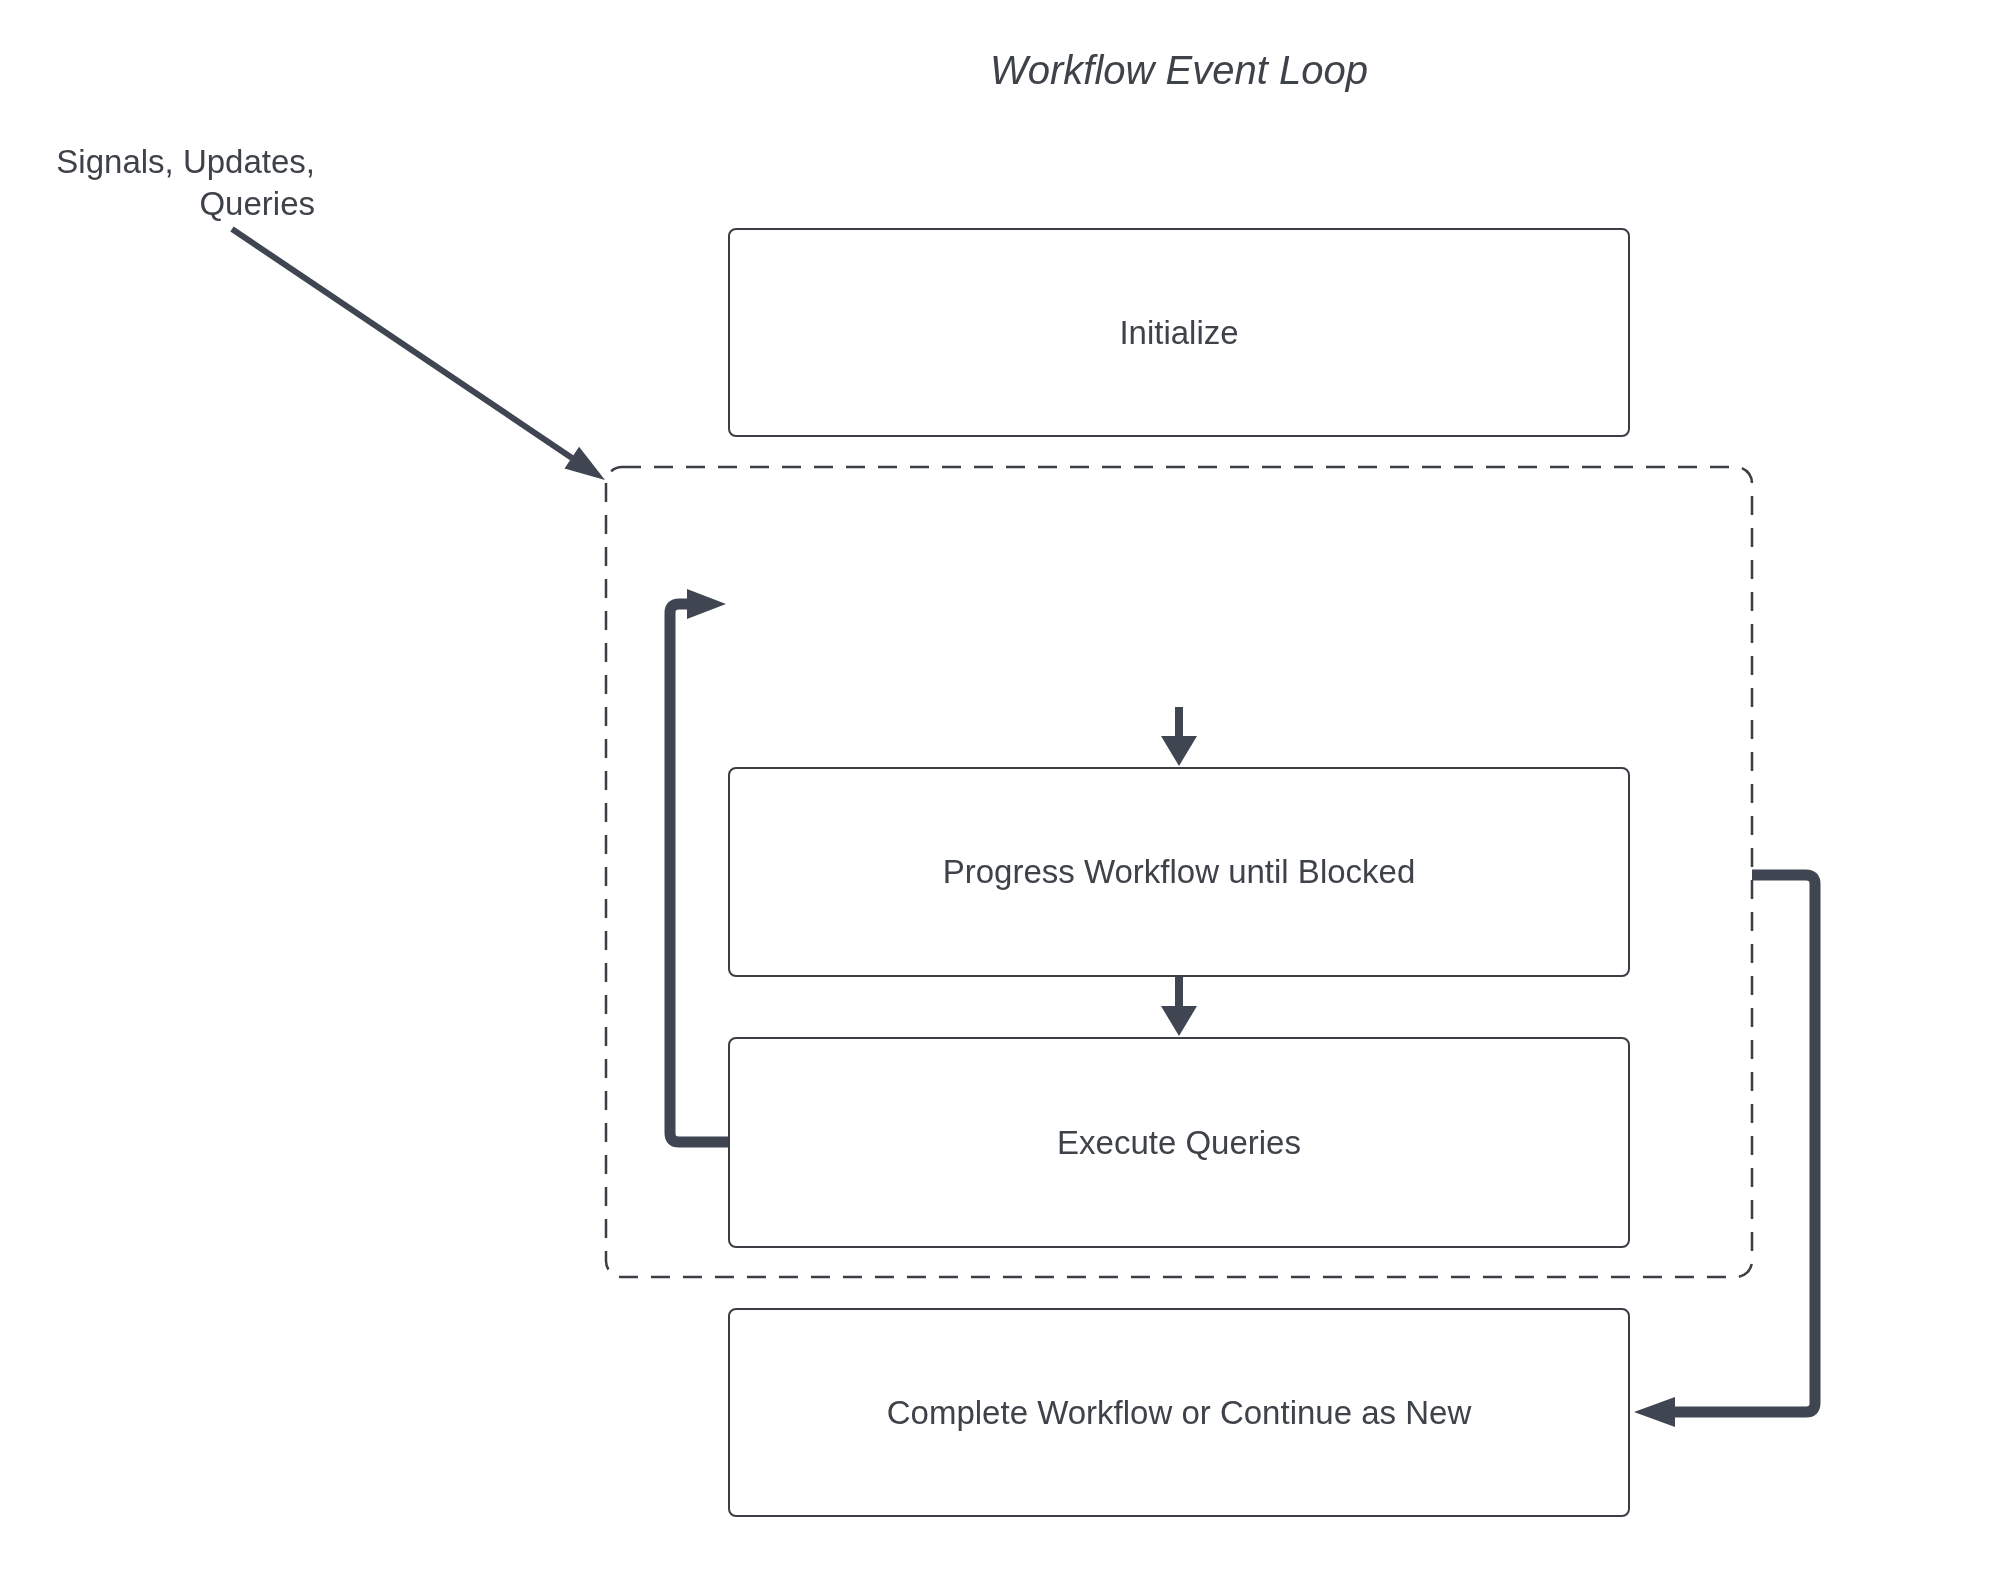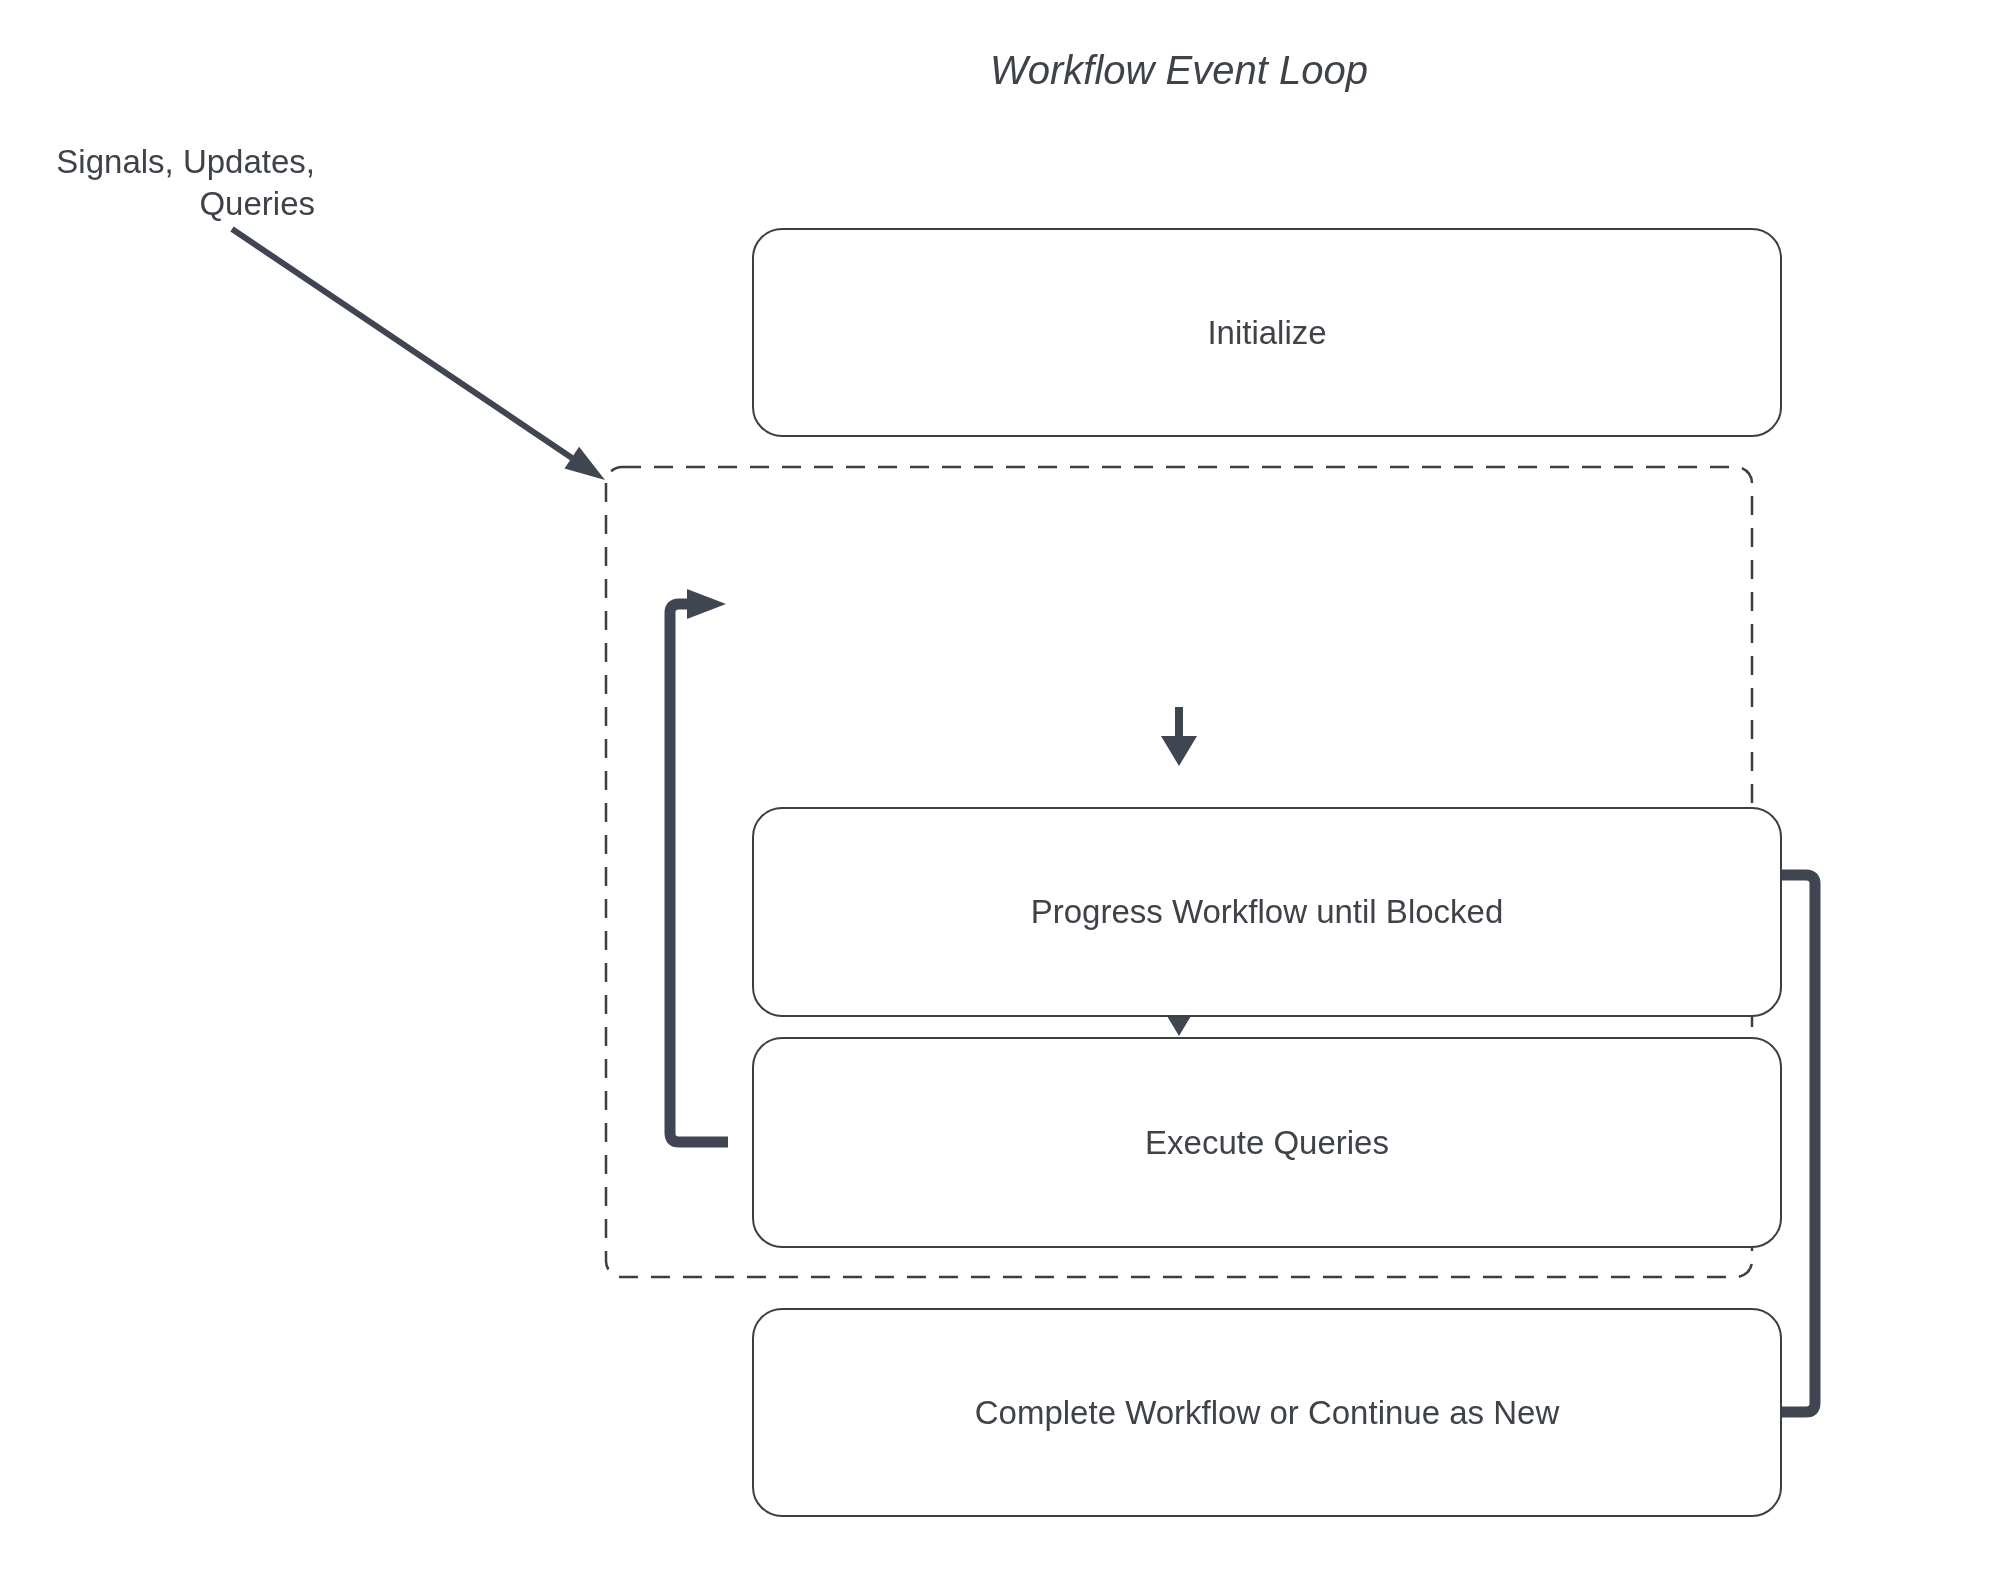--- a/index.html
+++ b/index.html
@@ -38,36 +38,36 @@
   .annotation {
     position: absolute;
     left: 25px; top: 141px;
     width: 290px;
     text-align: right;
     font-size: 33px;
     line-height: 42px;
   }
   .node {
     position: absolute;
-    left: 752px;
-    width: 1030px;
+    left: 728px;
+    width: 902px;
     box-sizing: border-box;
     background: var(--color-background, #fff);
     border: 2px solid var(--color-node-border, #3b3e44);
-    border-radius: 30px;
+    border-radius: 8px;
     display: flex;
     align-items: center;
     justify-content: center;
     text-align: center;
     font-size: 33px;
     line-height: 42px;
   }
   .node-initialize        { top: 228px;  height: 209px; }
   .node-progress-signals  { top: 497px;  height: 210px; }
-  .node-progress-workflow { top: 767px;  height: 210px; margin-top: 40px; }
+  .node-progress-workflow { top: 767px;  height: 210px; }
   .node-execute-queries   { top: 1037px; height: 211px; }
   .node-complete          { top: 1308px; height: 209px; }
 </style>
 </head>
 <body>
 
 <div class="canvas">
 
   <svg class="wires" viewBox="0 0 2006 1576">
 

